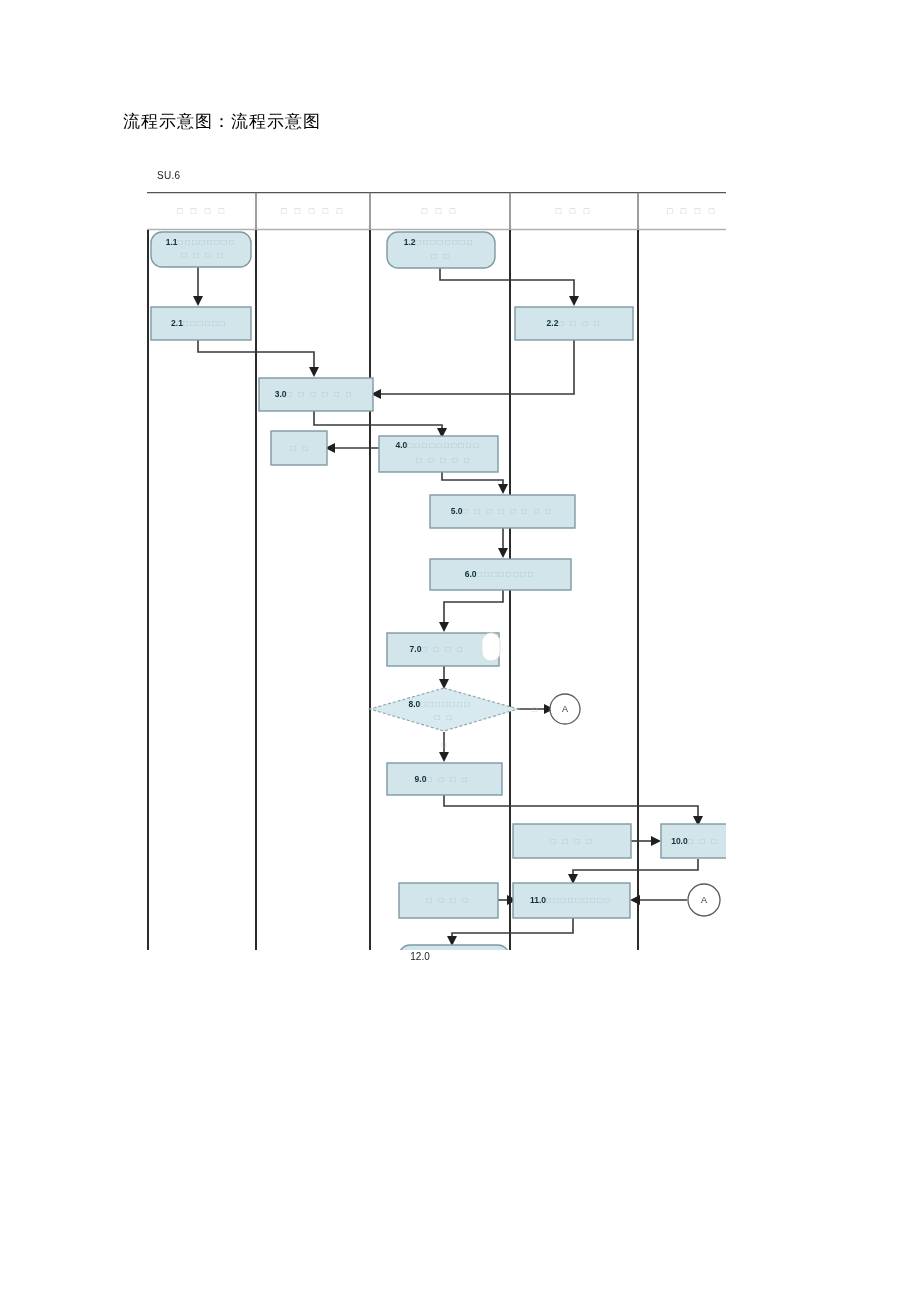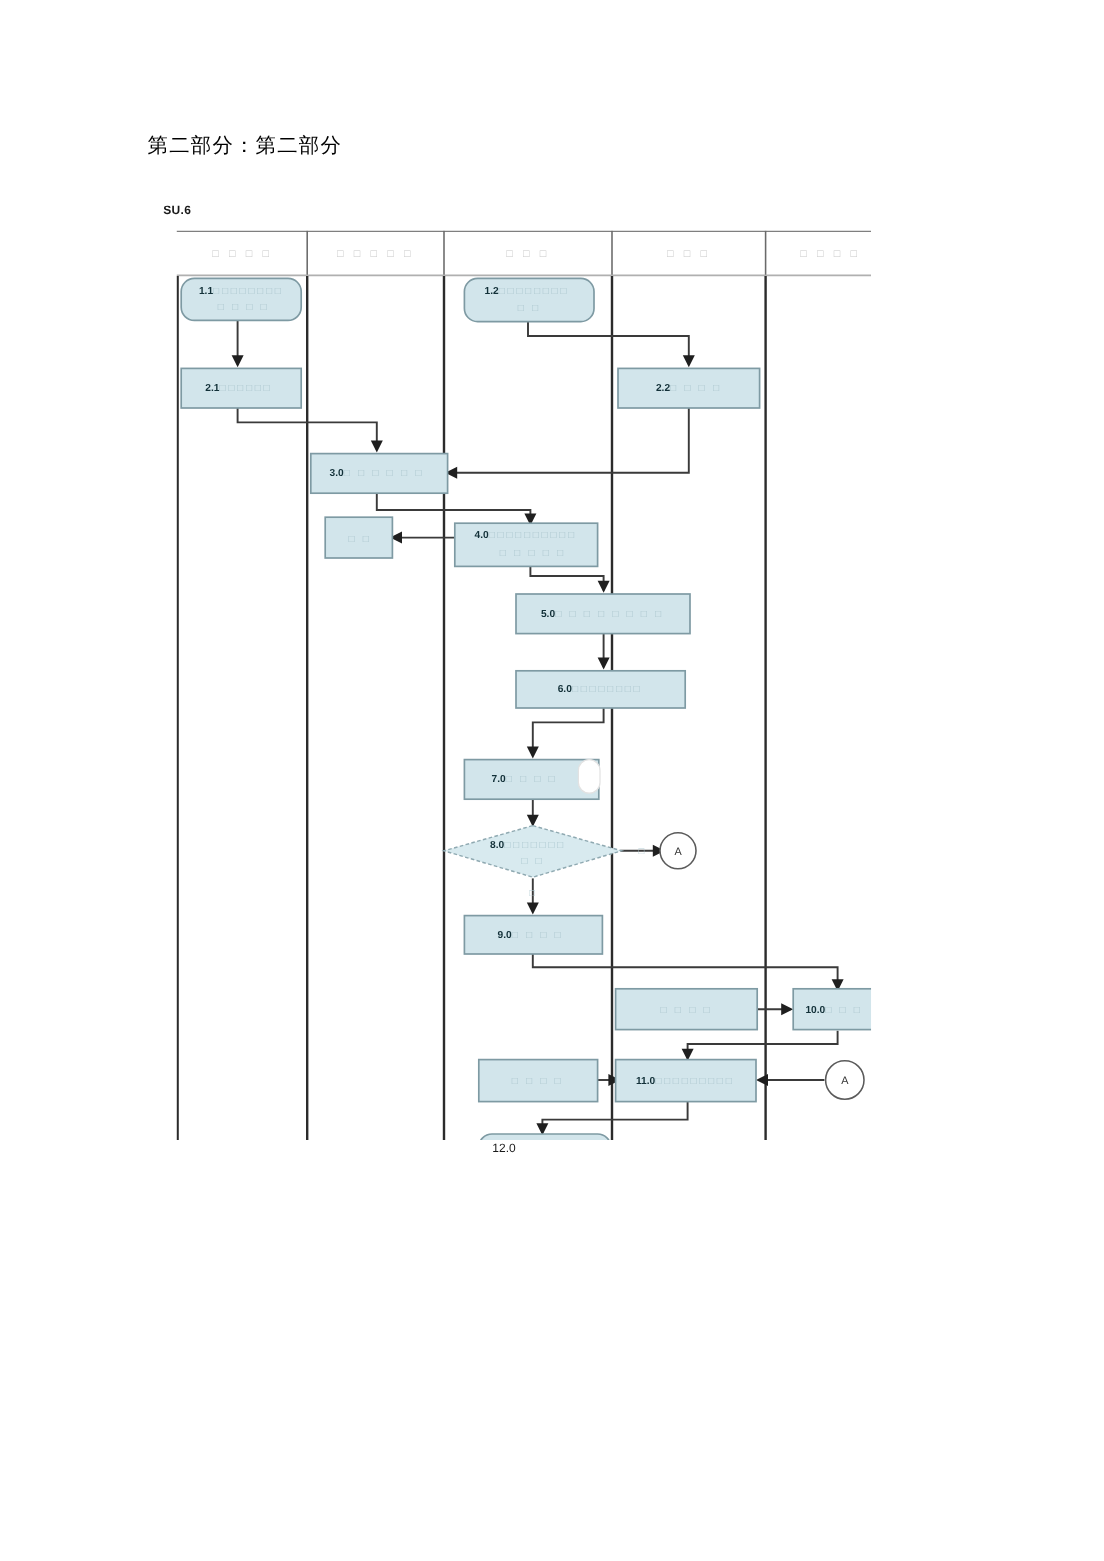--- a/index.html
+++ b/index.html
@@ -22,24 +22,24 @@
     top: 110px;
     font-family: "Liberation Serif", serif;
     font-size: 17px;
     letter-spacing: 1px;
     color: #000000;
     white-space: nowrap;
   }
 
   #diagram-label {
     position: absolute;
-    left: 136px;
+    left: 157px;
     top: 170px;
     font-size: 10px;
-    font-weight: bold;
+    font-weight: normal;
     color: #1a1a1a;
     letter-spacing: .3px;
   }
 
   
   #diagram {
     position: absolute;
     left: 147px;
     top: 192px;
     width: 579px;   
@@ -98,21 +98,21 @@
     font-size: 10px;
     fill: #1a1a1a;
     font-weight: normal;
     text-anchor: middle;
     font-family: "Liberation Sans", sans-serif;
   }
 </style>
 </head>
 <body>
 
-<div id="page-title">第二部分：第二部分</div>
+<div id="page-title">流程示意图：流程示意图</div>
 
 <div id="diagram-label">SU.6</div>
 
 <div id="diagram">
   <svg width="579" height="758" viewBox="0 0 579 758" xmlns="http://www.w3.org/2000/svg">
 
     <g>
       <line x1="0" y1="0.5" x2="579" y2="0.5" stroke="#555" stroke-width="1.4"></line>
       <line x1="0" y1="37.5" x2="579" y2="37.5" stroke="#b0b0b0" stroke-width="1.6"></line>
 

